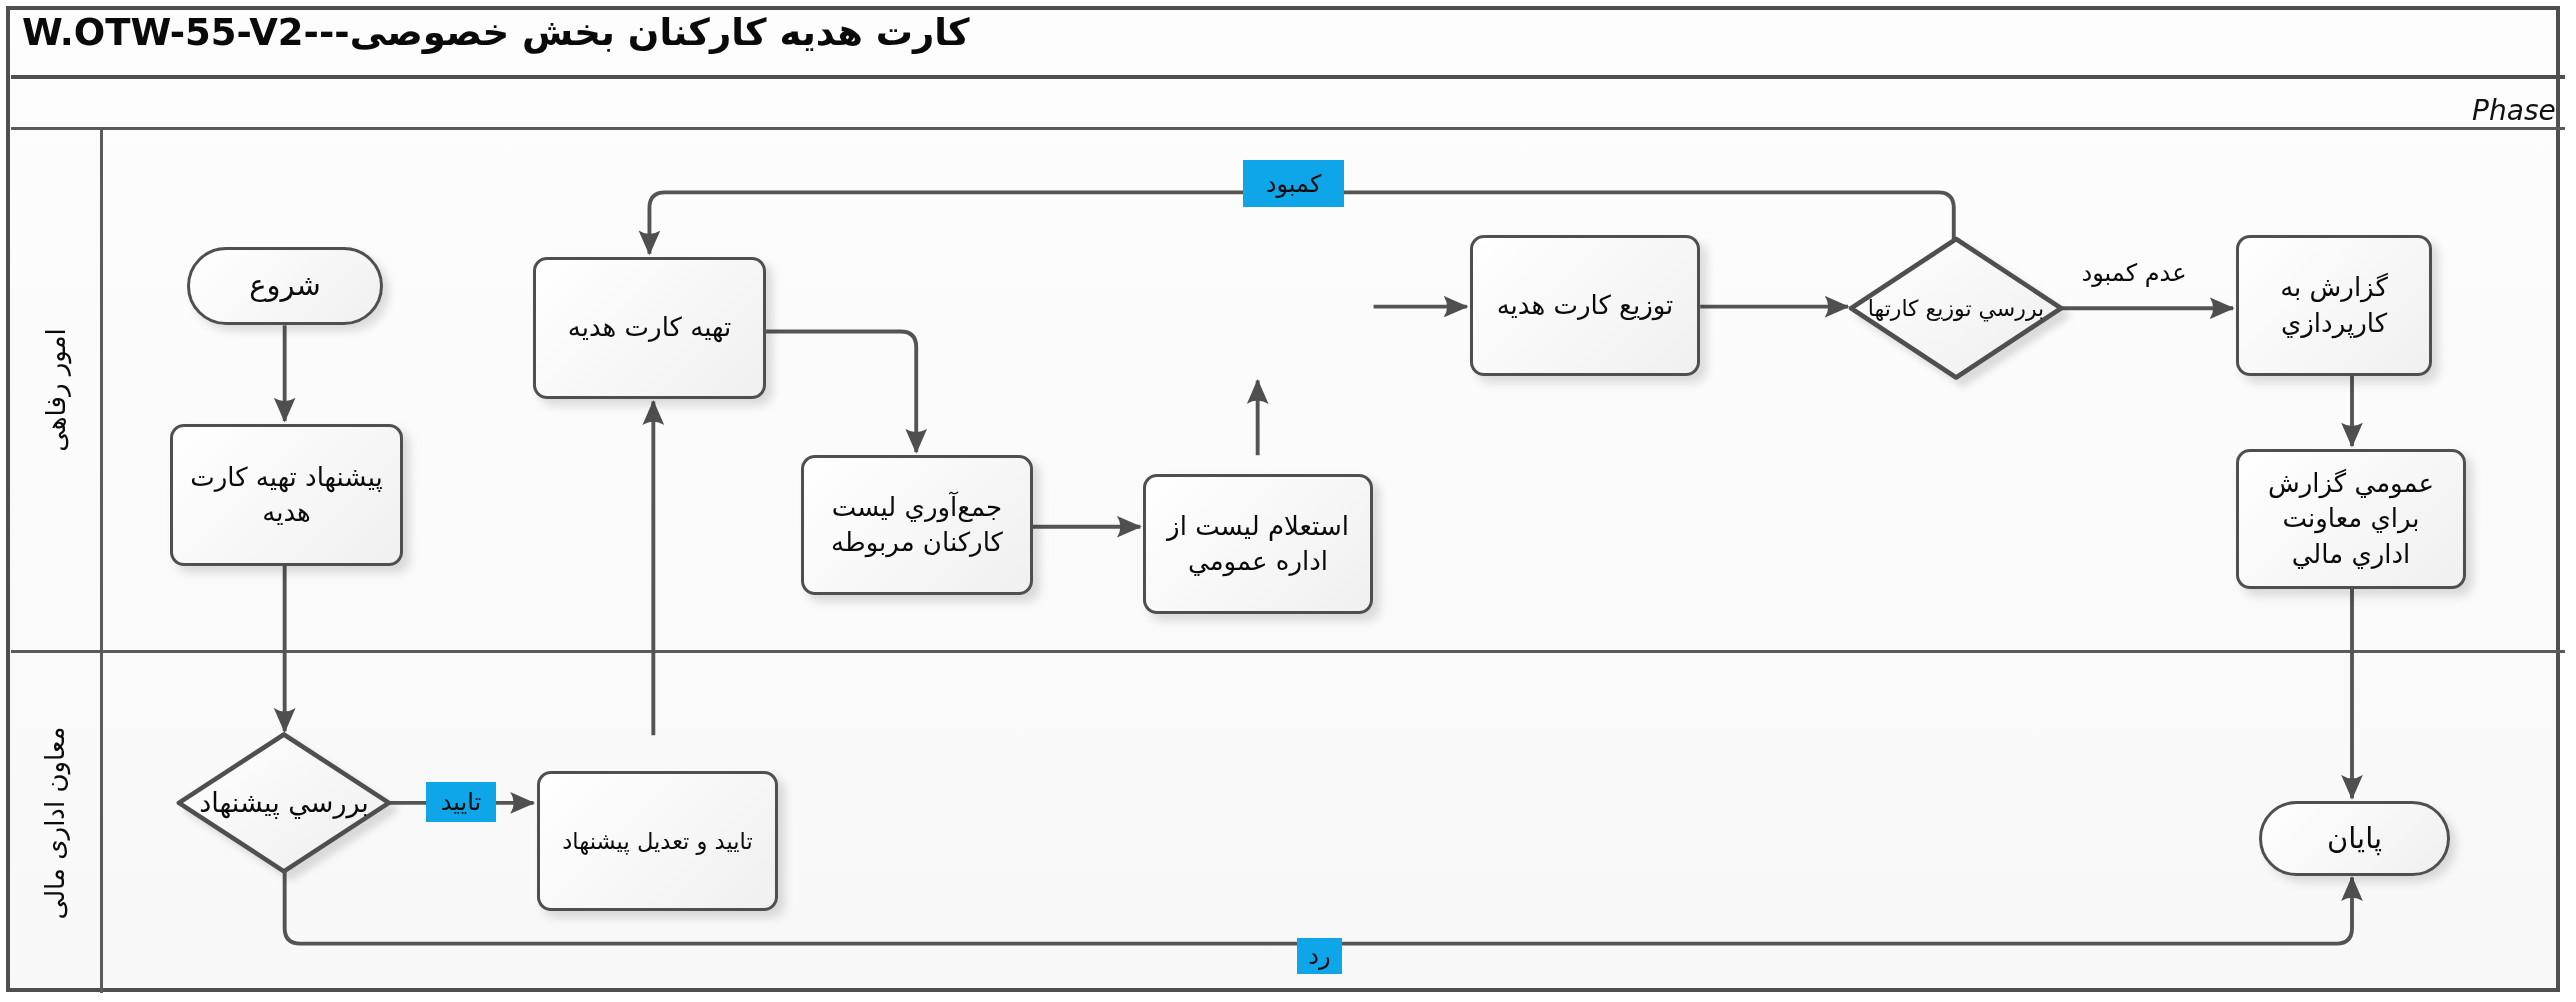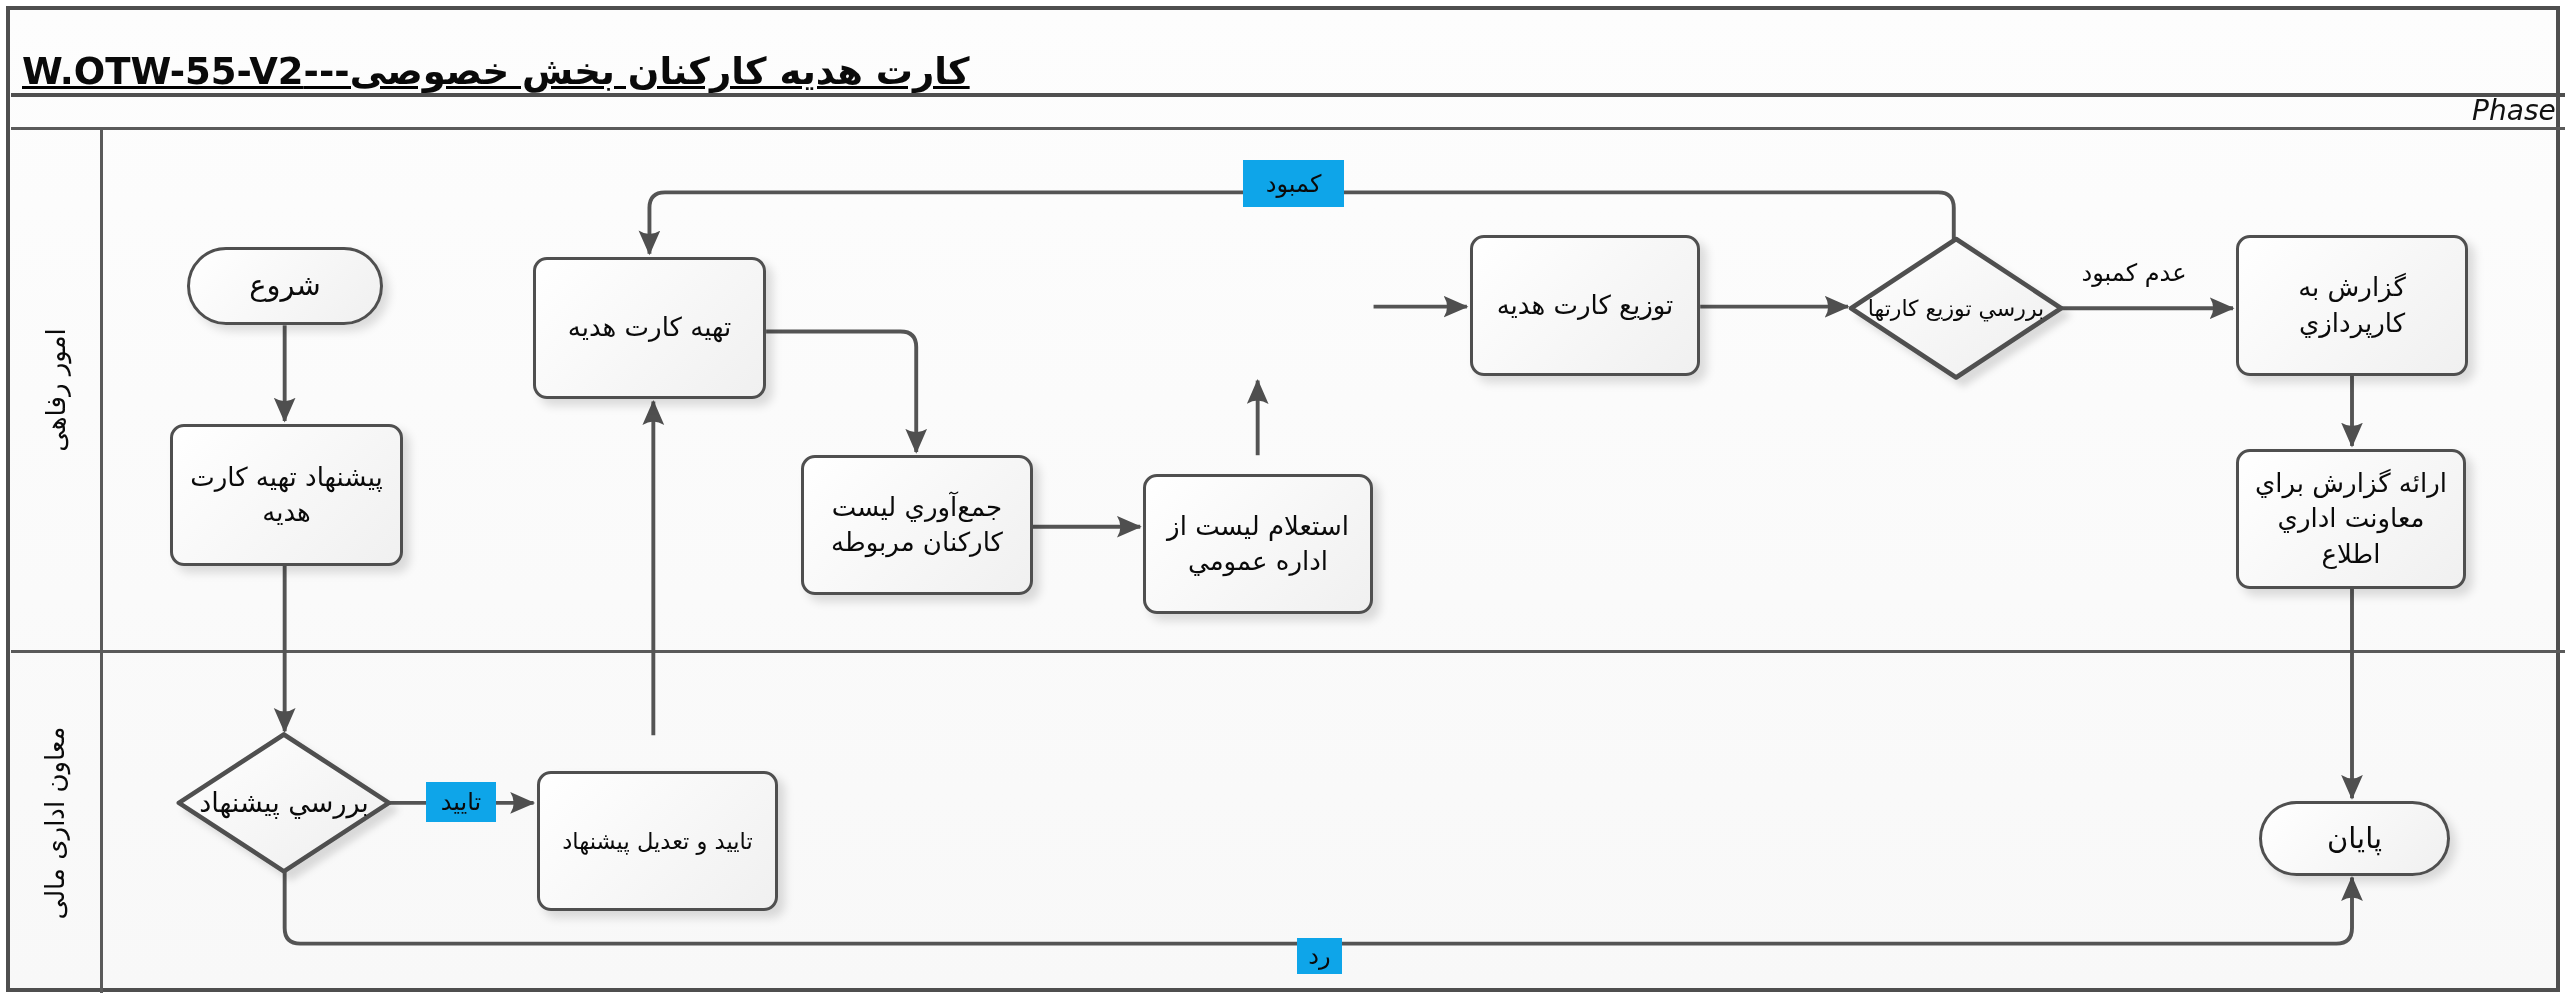--- a/index.html
+++ b/index.html
@@ -1,19 +1,19 @@
 <!DOCTYPE html>
 <html style="font-size:12.4px"><head>
 <meta charset="utf-8">
 <style>
   html,body{margin:0;padding:0;background:#ffffff;}
   body{width:2576px;height:1003px;font-family:"DejaVu Sans",sans-serif;position:relative;overflow:hidden;}
   .page{position:absolute;inset:0;background:#ffffff;}
   .outer-border{position:absolute;left:6.2px;top:6.2px;width:2554px;height:986px;border:4.7px solid #4f4f4f;background:linear-gradient(180deg,#fdfdfd,#f8f8f8);box-sizing:border-box;}
-  .band-title{position:absolute;left:11px;top:11px;width:2554px;height:86px;border-bottom:4.7px solid #4f4f4f;box-sizing:border-box;display:flex;align-items:flex-end;text-decoration:underline;}
+  .band-title{position:absolute;left:11px;top:11px;width:2554px;height:68px;border-bottom:4.7px solid #4f4f4f;box-sizing:border-box;display:flex;align-items:flex-start;}
   .title-text{direction:rtl;text-align:left;padding-left:11px;font-size:37px;font-weight:bold;color:#0a0a0a;white-space:nowrap;}
   .band-phase{position:absolute;left:11px;top:93px;width:2554px;height:37px;border-bottom:3.1px solid #5a5a5a;box-sizing:border-box;display:flex;align-items:center;justify-content:flex-end;}
   .phase-text{font-style:italic;font-size:28px;color:#111;padding-right:9.3px;}
   .lane-divider{position:absolute;left:11px;top:650px;width:2554px;height:3.1px;background:#5a5a5a;}
   .lane-header-line{position:absolute;left:100px;top:130px;width:3.1px;height:863px;background:#5a5a5a;}
   .lane-label{position:absolute;left:11px;width:89px;display:flex;align-items:center;justify-content:center;}
   .lane-label span{transform:rotate(-90deg);white-space:nowrap;font-size:26px;color:#0a0a0a;direction:rtl;}
   .lane1{top:130px;height:520px;}
   .lane2{top:653px;height:339px;}
   svg.wires{position:absolute;left:0;top:0;width:2576px;height:1003px;z-index:2;}
@@ -93,23 +93,23 @@
 
   <div class="node" style="left:533px;top:257px;width:233px;height:142px;">تهیه کارت هدیه</div>
 
   <div class="node" style="left:801px;top:455px;width:232px;height:140px;">جمع‌آوري ليست كاركنان مربوطه</div>
 
   <div class="node" style="left:1143px;top:474px;width:230px;height:140px;">استعلام ليست از اداره عمومي</div>
 
 
   <div class="node" style="left:1470px;top:235px;width:230px;height:141px;">توزيع كارت هديه</div>
 
-  <div class="node" style="left:2236px;top:235px;width:232px;height:141px;">گزارش به كارپردازي</div>
+  <div class="node" style="left:2236px;top:235px;width:196px;height:141px;">گزارش به كارپردازي</div>
 
-  <div class="node" style="left:2236px;top:449px;width:230px;height:140px;">ارائه گزارش براي معاونت اداري اطلاع</div>
+  <div class="node" style="left:2236px;top:449px;width:230px;height:140px;">عمومي گزارش براي معاونت اداري مالي</div>
 
   <div class="node" style="left:537px;top:735px;width:241px;height:140px;font-size:22.6px;margin-top:36px;">تاييد و تعديل پيشنهاد</div>
 
   <div class="node terminator" style="left:2259px;top:801px;width:191px;height:75px;">پایان</div>
 
   <div class="dlabel" style="left:1861px;top:285px;width:190px;height:47px;font-size:22px;">بررسي توزيع كارتها</div>
   <div class="dlabel" style="left:189px;top:779px;width:190px;height:47px;font-size:27px;">بررسي پيشنهاد</div>
 
   <div class="elabel onwire" style="left:1243px;top:160px;width:101px;height:47px;">كمبود</div>
   <div class="elabel" style="left:2060px;top:250px;width:148px;height:45px;">عدم كمبود</div>

